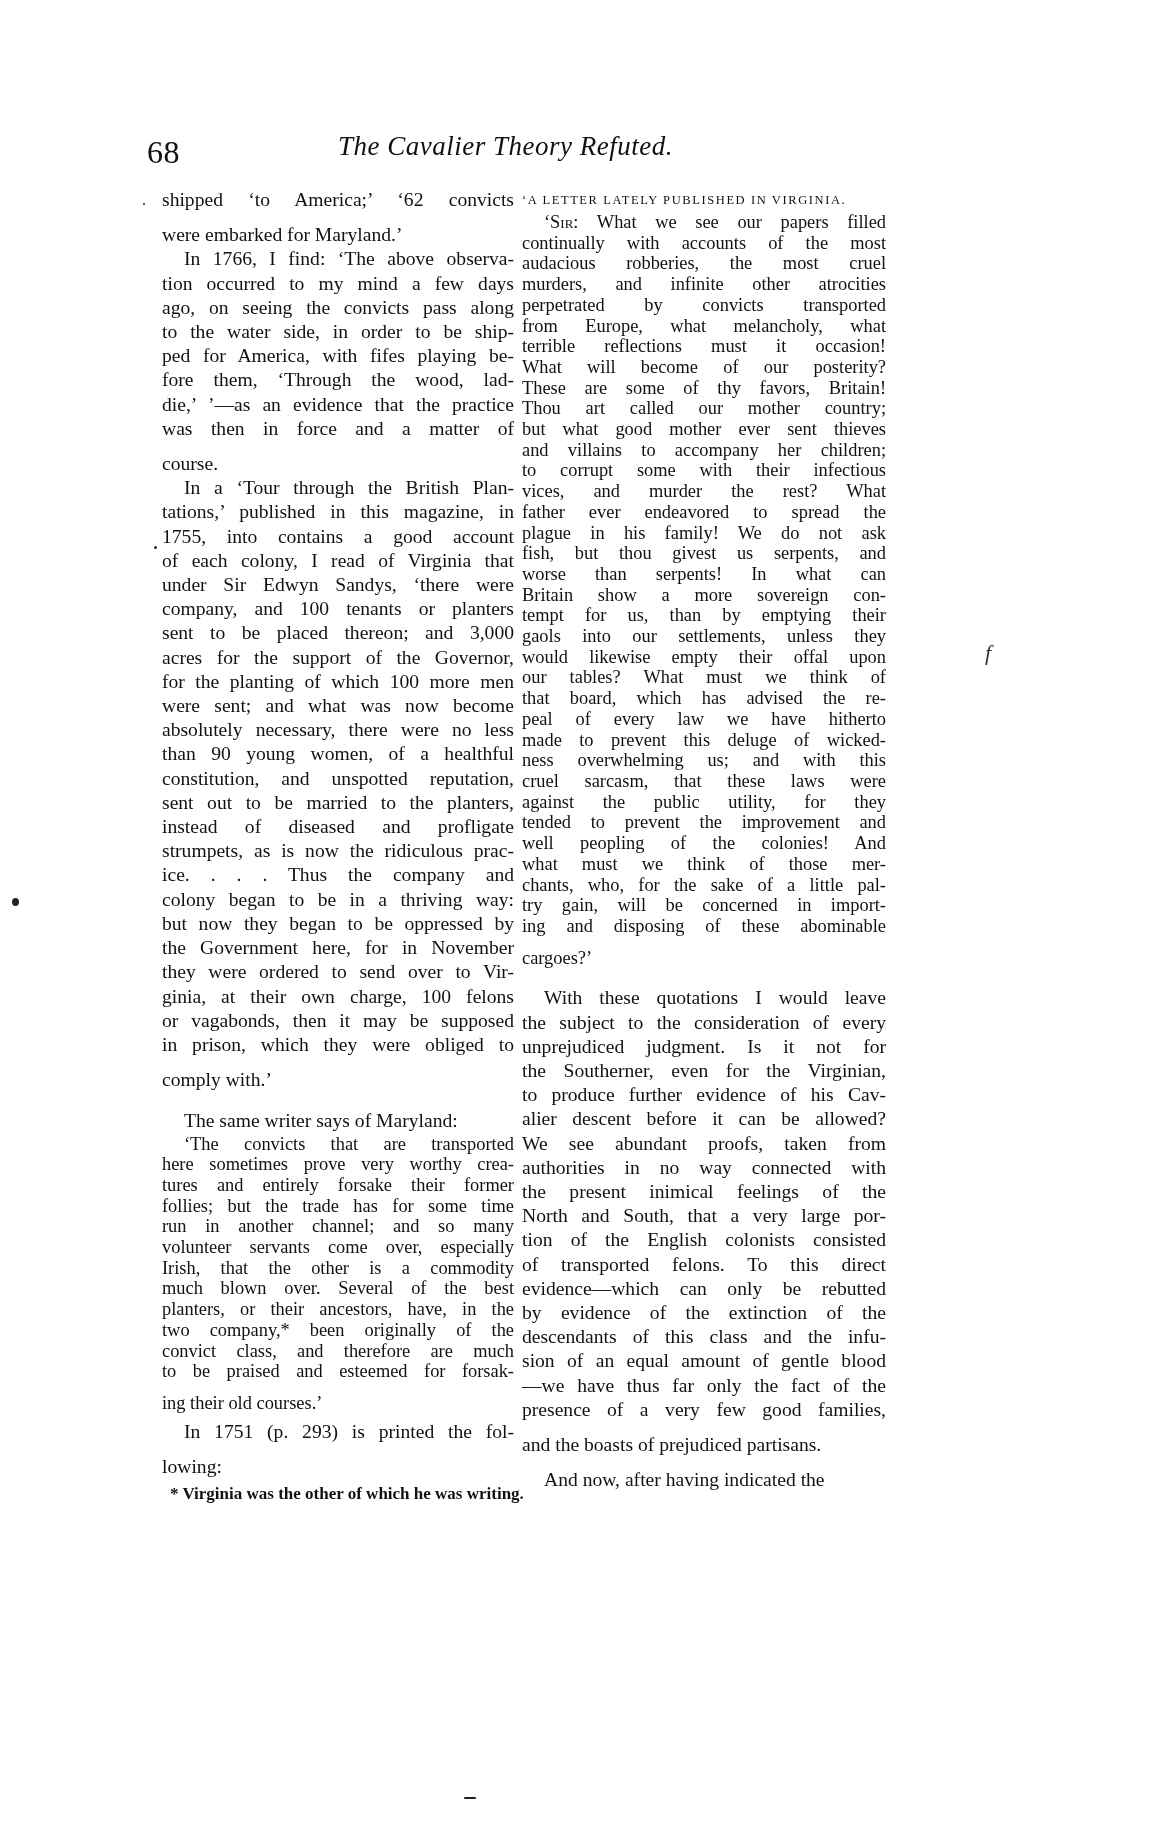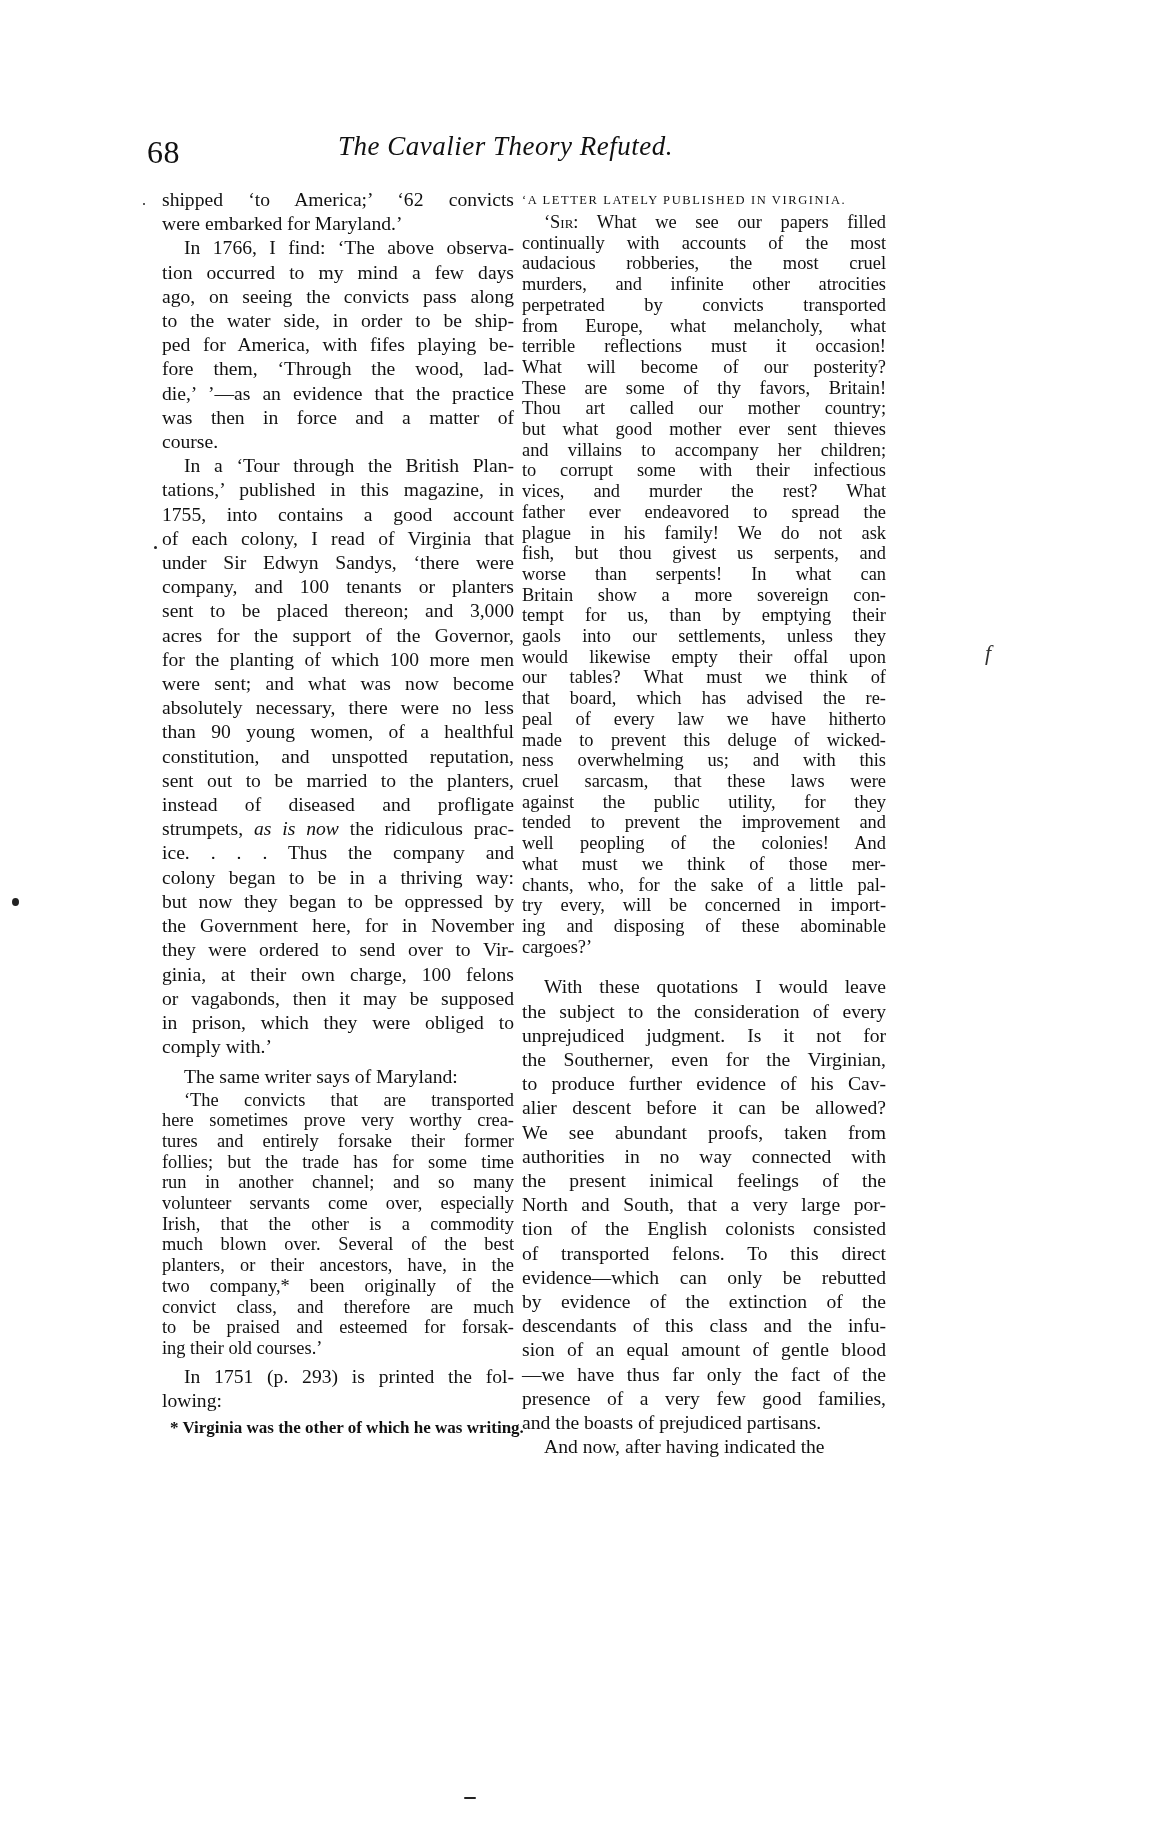--- a/index.html
+++ b/index.html
@@ -16,31 +16,31 @@
       position: absolute; left: 338px; top: 131px;
       font-size: 27px; font-style: italic; letter-spacing: 0.5px;
     }
     .col {
       position: absolute; top: 188px;
       font-size: 19.6px; line-height: 24.2px;
     }
     .col-left { left: 162px; width: 352px; }
     .col-right { left: 522px; width: 364px; }
     .line { display: block; white-space: nowrap; text-align: justify; text-align-last: justify; }
-    .line.last { text-align-last: left; }
+    .line.last { text-align-last: left; margin-top: 11px; }
     .indent { padding-left: 22px; }
     .gap { height: 6px; }
     .gap-big { height: 18px; }
     .dense { font-size: 18.4px; line-height: 20.7px; }
     .smallcaps-heading {
       font-size: 12.5px; letter-spacing: 1.6px; text-transform: uppercase;
       line-height: 24px; white-space: nowrap;
     }
     .footnote { font-size: 17px; line-height: 18px; padding-left: 8px; white-space: nowrap; font-weight: bold; }
-    .it { font-style: italic; }
+    .it { }
     .sc { font-variant: small-caps; }
     .speck { position: absolute; background: #222; border-radius: 50%; }
     .margin-mark {
       position: absolute; left: 985px; top: 640px;
       font-size: 22px; font-style: italic; color: #333;
     }
   </style>
 </head>
 <body>
 
@@ -153,21 +153,21 @@
       <span class="line">that board, which has advised the re-</span>
       <span class="line">peal of every law we have hitherto</span>
       <span class="line">made to prevent this deluge of wicked-</span>
       <span class="line">ness overwhelming us; and with this</span>
       <span class="line">cruel sarcasm, that these laws were</span>
       <span class="line">against the public utility, for they</span>
       <span class="line">tended to prevent the improvement and</span>
       <span class="line">well peopling of the colonies! And</span>
       <span class="line">what must we think of those mer-</span>
       <span class="line">chants, who, for the sake of a little pal-</span>
-      <span class="line">try every, will be concerned in import-</span>
+      <span class="line">try gain, will be concerned in import-</span>
       <span class="line">ing and disposing of these abominable</span>
       <span class="line last">cargoes?’</span>
     </div>
   <div class="gap-big"></div>
   <div id="rp2">
       <span class="line indent">With these quotations I would leave</span>
       <span class="line">the subject to the consideration of every</span>
       <span class="line">unprejudiced judgment. Is it not for</span>
       <span class="line">the Southerner, even for the Virginian,</span>
       <span class="line">to produce further evidence of his Cav-</span>

